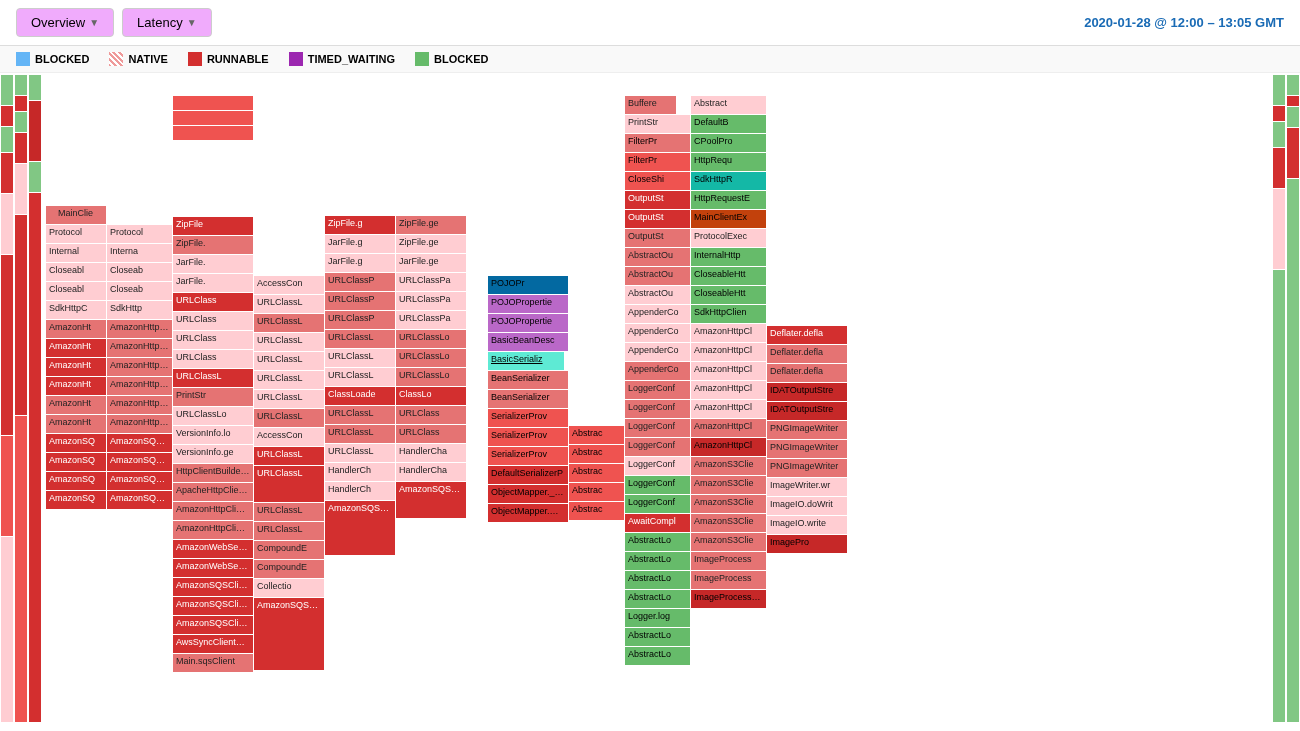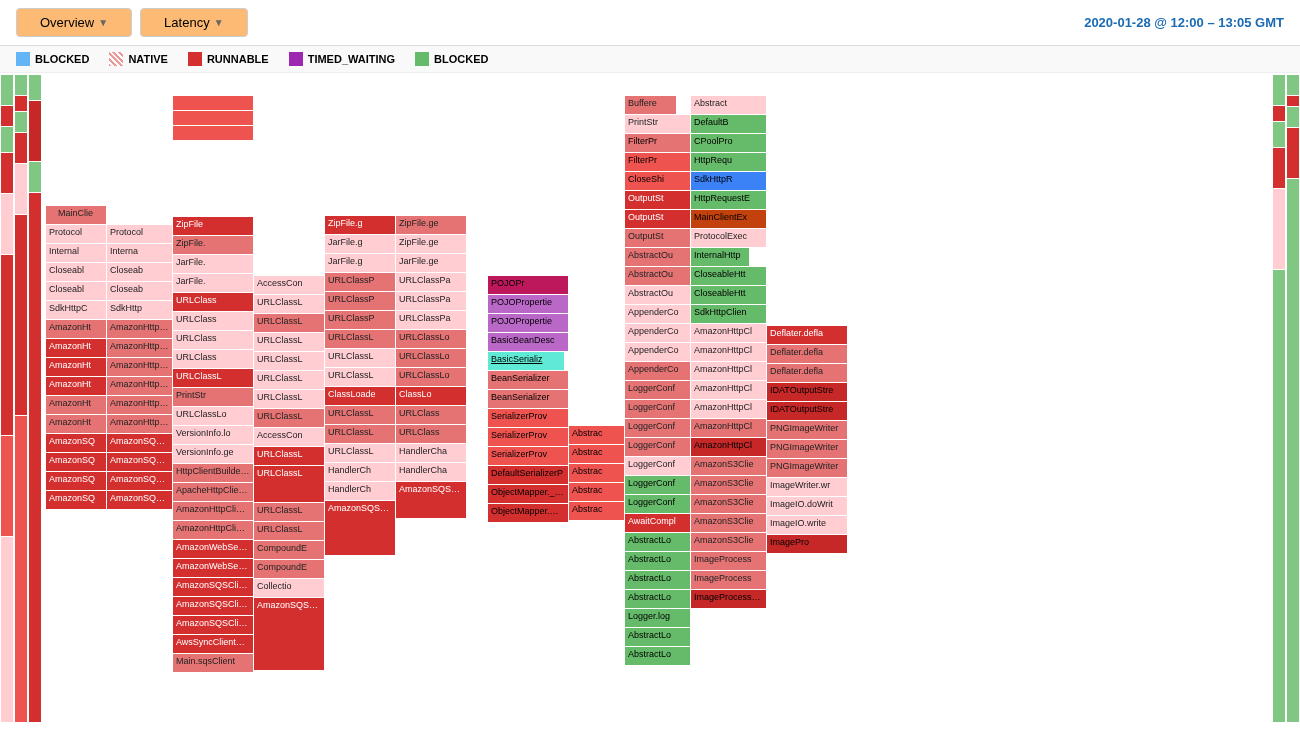--- a/index.html
+++ b/index.html
@@ -18,24 +18,24 @@
       padding: 8px 16px;
       gap: 8px;
       border-bottom: 1px solid #ddd;
       background: #fff;
     }
 
     .dropdown-btn {
       display: flex;
       align-items: center;
       gap: 4px;
-      padding: 6px 23px;
+      padding: 6px 14px;
       border: 1px solid #ccc;
       border-radius: 4px;
-      background: #fdba74;
+      background: #f0abfc;
       cursor: pointer;
       font-size: 13px;
       font-weight: 500;
       justify-content: space-between;
     }
     .dropdown-btn .arrow { font-size: 10px; color: #666; }
 
     .datetime-range {
       margin-left: auto;
       color: #1a6bb5;
@@ -285,21 +285,21 @@
         <div class="fg-cell cell-red-mid" style="height:18px;width:70px;">URLClass</div>
         <div class="fg-cell cell-red-light" style="height:18px;width:70px;">HandlerCha</div>
         <div class="fg-cell cell-red-light" style="height:18px;width:70px;">HandlerCha</div>
         <div class="fg-cell cell-red-dark" style="height:36px;width:70px;">AmazonSQSClient.init</div>
       </div>
 
       <div style="width:20px;flex-shrink:0;"></div>
 
       <div style="display:flex;flex-direction:column;gap:1px;width:80px;flex-shrink:0;">
         <div class="fg-cell cell-empty" style="height:200px;"></div>
-        <div class="fg-cell" style="height:18px;width:80px;background:#be185d;">POJOPr</div>
+        <div class="fg-cell" style="height:18px;width:80px;background:#0369a1;">POJOPr</div>
         <div class="fg-cell" style="height:18px;width:80px;background:#ba68c8;">POJOPropertie</div>
         <div class="fg-cell" style="height:18px;width:80px;background:#ba68c8;">POJOPropertie</div>
         <div class="fg-cell" style="height:18px;width:80px;background:#ba68c8;">BasicBeanDesc</div>
         <div class="fg-cell" style="height:18px;width:76px;background:#5eead4;text-decoration:underline;">BasicSerializ</div>
         <div class="fg-cell" style="height:18px;width:80px;background:#e57373;">BeanSerializer</div>
         <div class="fg-cell" style="height:18px;width:80px;background:#e57373;">BeanSerializer</div>
         <div class="fg-cell" style="height:18px;width:80px;background:#ef5350;">SerializerProv</div>
         <div class="fg-cell" style="height:18px;width:80px;background:#ef5350;">SerializerProv</div>
         <div class="fg-cell" style="height:18px;width:80px;background:#ef5350;">SerializerProv</div>
         <div class="fg-cell" style="height:18px;width:80px;background:#d32f2f;">DefaultSerializerP</div>
@@ -349,25 +349,25 @@
         <div class="fg-cell" style="height:18px;width:65px;background:#66bb6a;">AbstractLo</div>
         <div class="fg-cell" style="height:18px;width:65px;background:#66bb6a;">AbstractLo</div>
       </div>
 
       <div style="display:flex;flex-direction:column;gap:1px;width:75px;flex-shrink:0;">
         <div class="fg-cell cell-empty" style="height:20px;"></div>
         <div class="fg-cell cell-red-light" style="height:18px;width:75px;">Abstract</div>
         <div class="fg-cell" style="height:18px;width:75px;background:#66bb6a;">DefaultB</div>
         <div class="fg-cell" style="height:18px;width:75px;background:#66bb6a;">CPoolPro</div>
         <div class="fg-cell" style="height:18px;width:75px;background:#66bb6a;">HttpRequ</div>
-        <div class="fg-cell" style="height:18px;width:75px;background:#3b82f6;">SdkHttpR</div>
+        <div class="fg-cell" style="height:18px;width:75px;background:#14b8a6;">SdkHttpR</div>
         <div class="fg-cell" style="height:18px;width:75px;background:#66bb6a;">HttpRequestE</div>
         <div class="fg-cell" style="height:18px;width:75px;background:#c2410c;">MainClientEx</div>
         <div class="fg-cell cell-red-light" style="height:18px;width:75px;">ProtocolExec</div>
-        <div class="fg-cell" style="height:18px;width:58px;background:#66bb6a;">InternalHttp</div>
+        <div class="fg-cell" style="height:18px;width:75px;background:#66bb6a;">InternalHttp</div>
         <div class="fg-cell" style="height:18px;width:75px;background:#66bb6a;">CloseableHtt</div>
         <div class="fg-cell" style="height:18px;width:75px;background:#66bb6a;">CloseableHtt</div>
         <div class="fg-cell" style="height:18px;width:75px;background:#66bb6a;">SdkHttpClien</div>
         <div class="fg-cell cell-red-light" style="height:18px;width:75px;">AmazonHttpCl</div>
         <div class="fg-cell cell-red-light" style="height:18px;width:75px;">AmazonHttpCl</div>
         <div class="fg-cell cell-red-light" style="height:18px;width:75px;">AmazonHttpCl</div>
         <div class="fg-cell cell-red-light" style="height:18px;width:75px;">AmazonHttpCl</div>
         <div class="fg-cell cell-red-light" style="height:18px;width:75px;">AmazonHttpCl</div>
         <div class="fg-cell cell-red-mid" style="height:18px;width:75px;">AmazonHttpCl</div>
         <div class="fg-cell" style="height:18px;width:75px;background:#c62828;">AmazonHttpCl</div>

